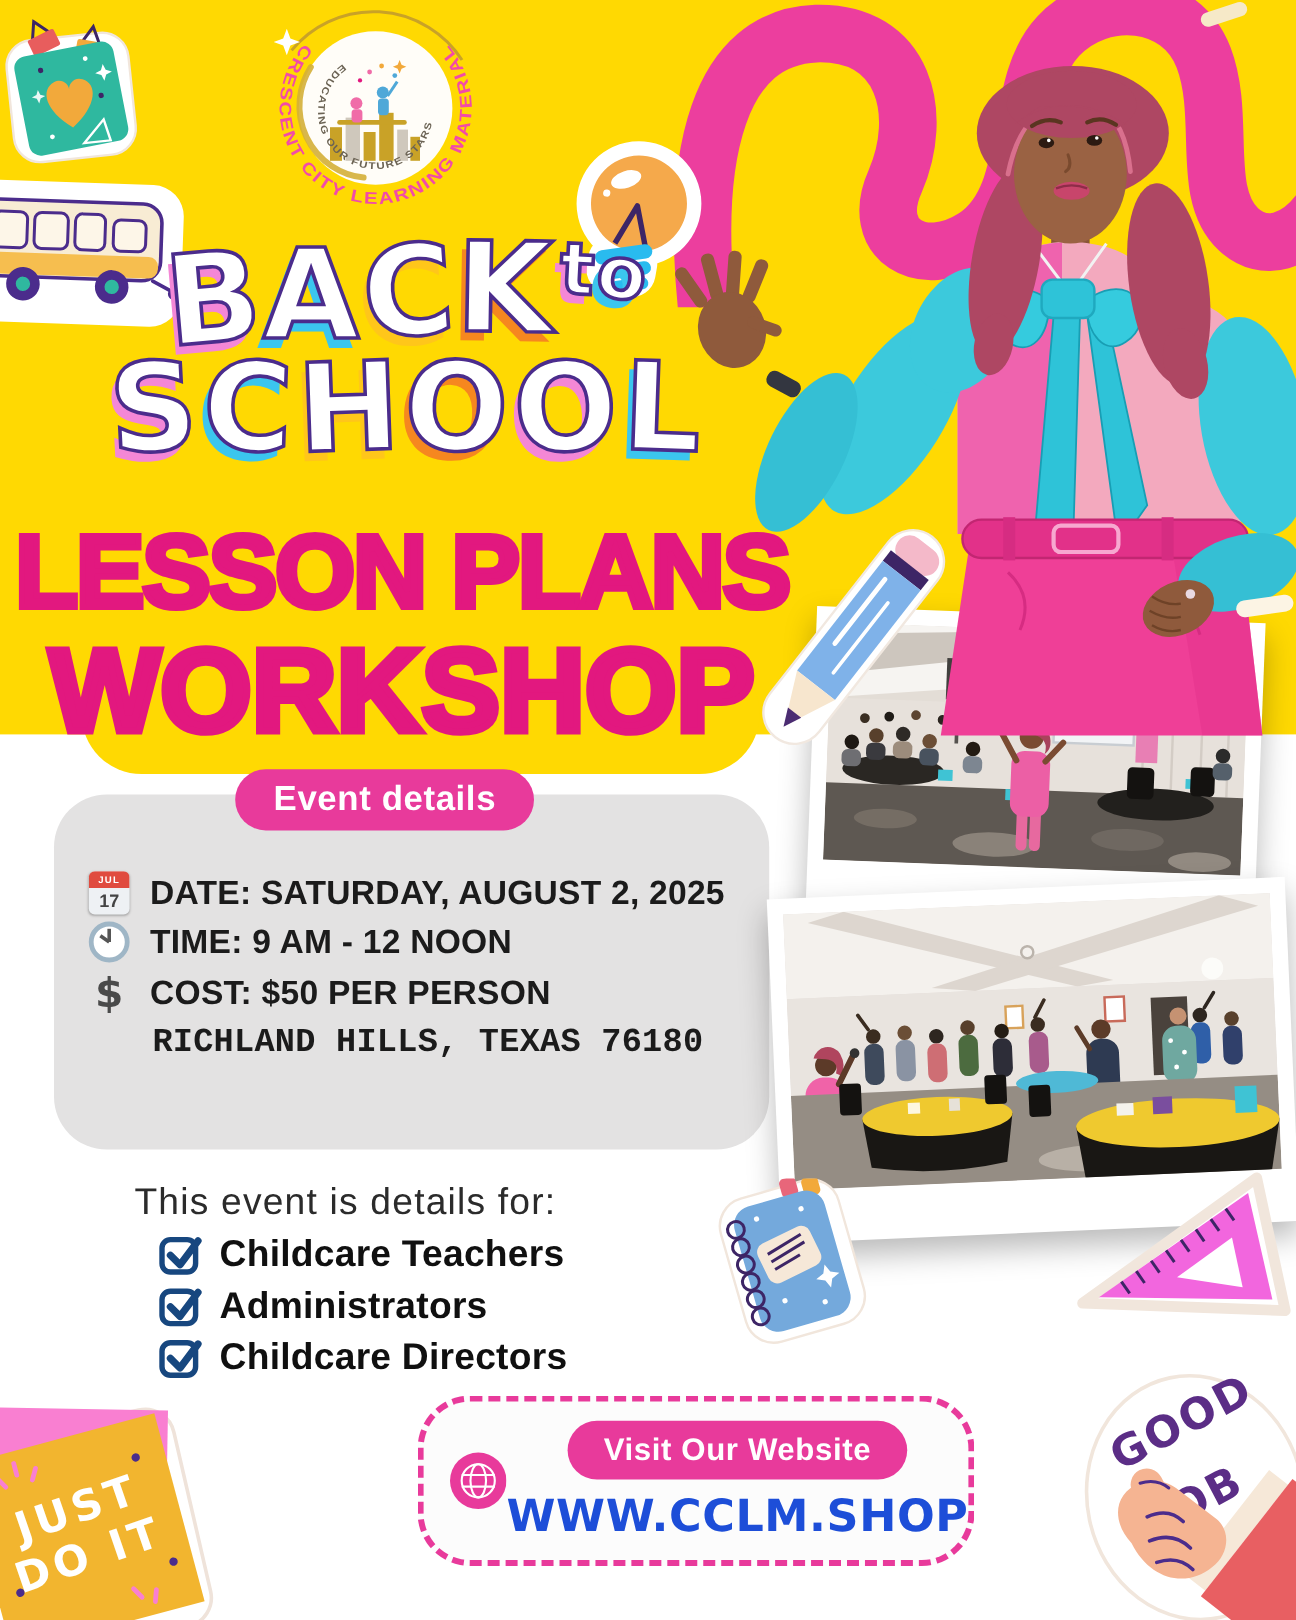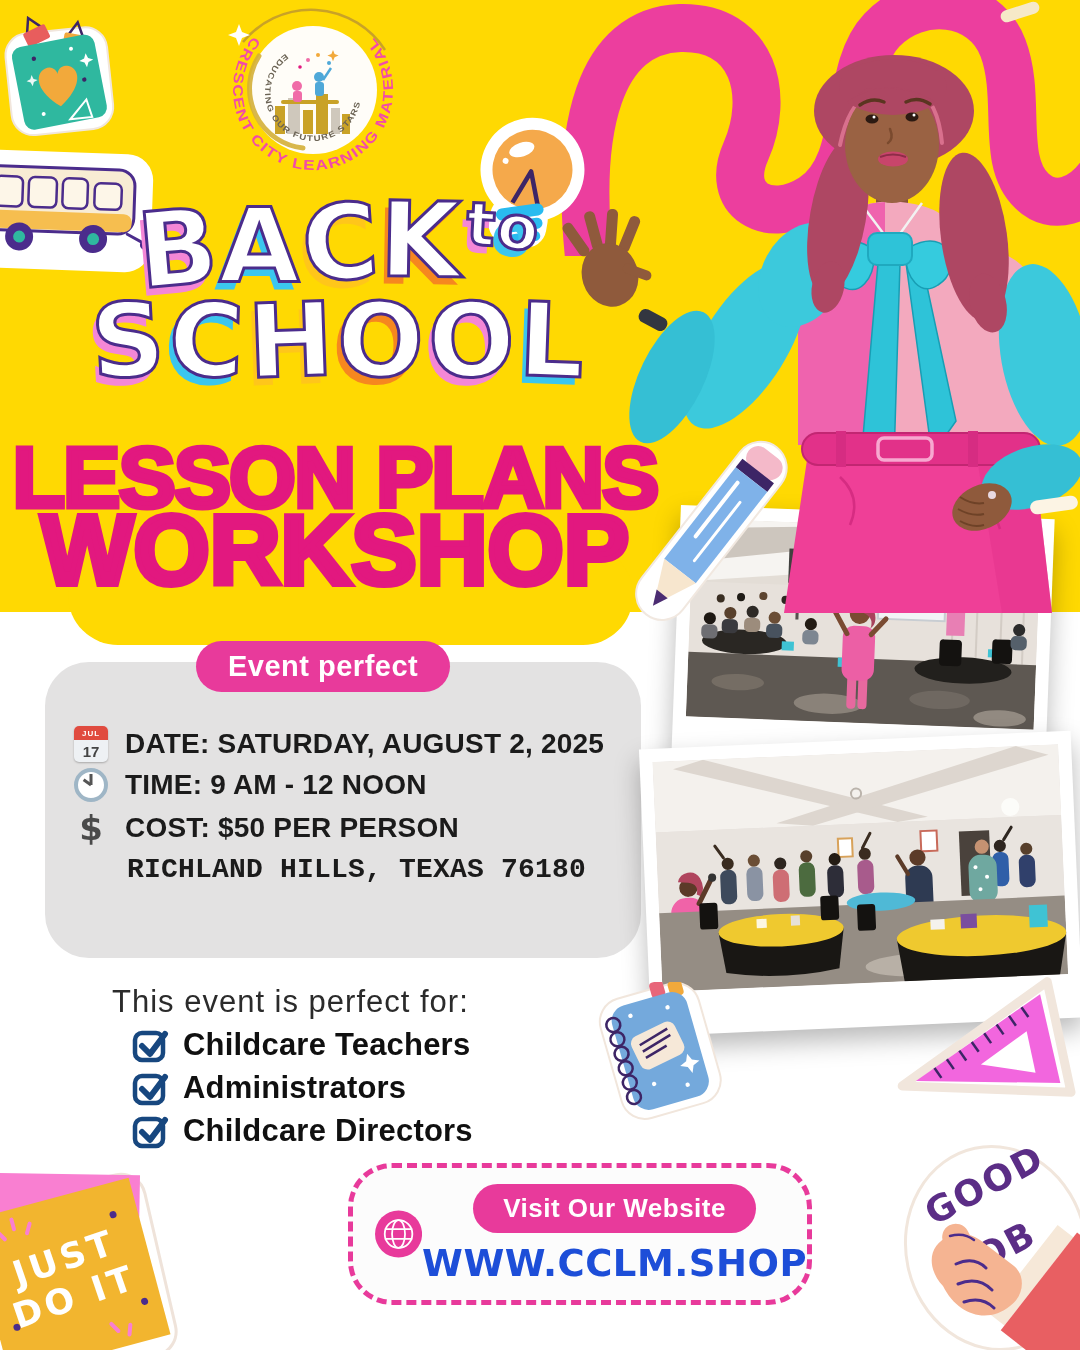--- a/index.html
+++ b/index.html
@@ -29,21 +29,21 @@
   .bub { display:inline-block; }
   .s0 { text-shadow:-5px 8px 0 #F487D6; transform:rotate(-3deg); }
   .s1 { text-shadow:-5px 8px 0 #3BC6EE; transform:rotate(2deg); }
   .s2 { text-shadow:-5px 8px 0 #FFC61A; transform:rotate(-2deg); }
   .s3 { text-shadow:-5px 8px 0 #F6871F; transform:rotate(3deg); }
 
   
   .headline { position:absolute; left:10px; width:650px; text-align:center; z-index:2;
     font-weight:bold; color:#E2187F; line-height:1; }
   .headline-1 { top:434px; font-size:86px; letter-spacing:-2px; -webkit-text-stroke:5px #E2187F; }
-  .headline-2 { top:501px; font-size:98px; letter-spacing:0px; -webkit-text-stroke:6px #E2187F; }
+  .headline-2 { top:526px; font-size:98px; letter-spacing:0px; -webkit-text-stroke:6px #E2187F; }
 
   
   .event-card { position:absolute; left:45px; top:662px; width:596px; height:296px; background:#E3E2E2; border-radius:44px; z-index:2; }
   .event-badge { position:absolute; left:196px; top:641px; padding:9px 32px; background:#E83A9B; border-radius:30px;
     color:#fff; font-size:29px; font-weight:bold; z-index:3; letter-spacing:.5px; }
   .event-rows { position:absolute; left:72px; top:726px; width:545px; z-index:3; }
   .ev-row { display:flex; align-items:center; gap:15px; margin-bottom:6px; }
   .ev-ic { width:38px; min-width:38px; display:flex; justify-content:center; align-items:center; }
   .ev-txt { font-size:28px; font-weight:bold; color:#1b1b1b; letter-spacing:.2px; white-space:pre-wrap; }
   .ev-line2 { margin-left:55px; margin-top:2px;font-family:Liberation Mono, monospace; }
@@ -421,21 +421,21 @@
   <div class="title-wrap">
     <div class="title-line1"><span><span class="bub s0">B</span><span class="bub s1">A</span><span class="bub s2">C</span><span class="bub s3">K</span></span><span class="title-to"><span class="bub s0">t</span><span class="bub s1">o</span></span></div>
     <div class="title-line2"><span><span class="bub s0">S</span><span class="bub s1">C</span><span class="bub s2">H</span><span class="bub s3">O</span><span class="bub s0">O</span><span class="bub s1">L</span></span></div>
   </div>
 
   <div class="headline headline-1">LESSON PLANS</div>
   <div class="headline headline-2">WORKSHOP</div>
   <div class="dash1"></div>
 
   <div class="event-card"></div>
-  <div class="event-badge">Event perfect</div>
+  <div class="event-badge">Event details</div>
   <div class="event-rows">
     <div class="ev-row">
       <span class="ev-ic">
         <span class="cal">
             <span class="cal-top">JUL</span>
             <span class="cal-day">17</span>
           </span>
       </span>
       <span class="ev-txt">DATE: SATURDAY, AUGUST 2, 2025</span>
     </div>
@@ -450,21 +450,21 @@
     </div>
     <div class="ev-row">
       <span class="ev-ic">
           <span class="dollar">$</span>
         </span>
       <span class="ev-txt">COST: $50 PER PERSON</span>
     </div>
     <div class="ev-txt ev-line2">RICHLAND HILLS, TEXAS 76180</div>
   </div>
 
-  <div class="aud-heading">This event is perfect for:</div>
+  <div class="aud-heading">This event is details for:</div>
   <div class="aud-list">
     <div class="aud-row">
       <svg width="38" height="38" viewBox="0 0 38 38">
           <rect x="3" y="7" width="28" height="27" rx="7" fill="#fff" stroke="#17477F" stroke-width="4.5"></rect>
           <path d="M10,20 l8,8 l15,-20" fill="none" stroke="#17477F" stroke-width="6" stroke-linecap="round" stroke-linejoin="round"></path>
         </svg>
       <span class="aud-label">Childcare Teachers</span>
     </div>
     <div class="aud-row">
       <svg width="38" height="38" viewBox="0 0 38 38">

